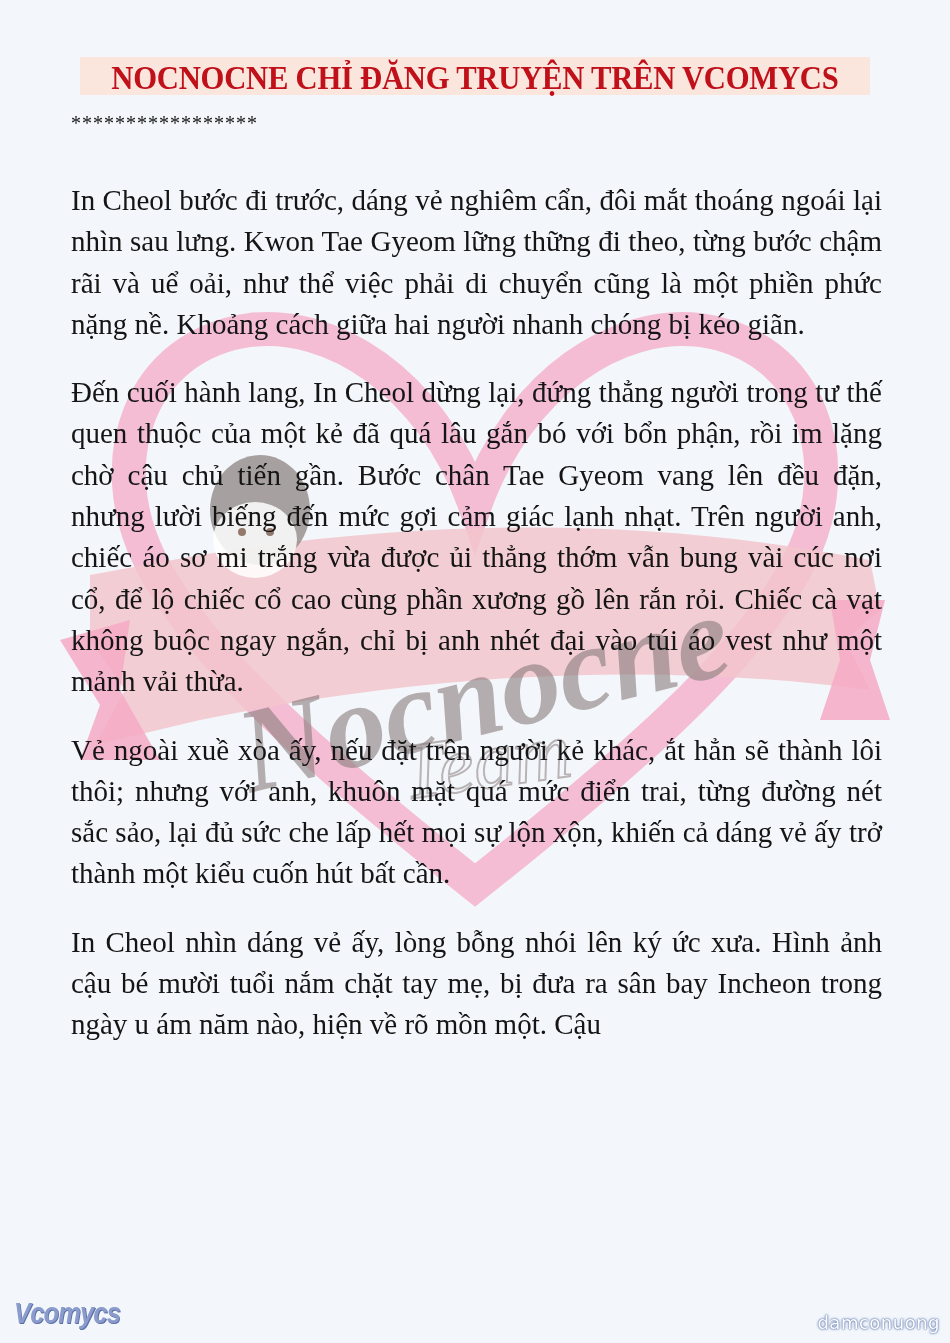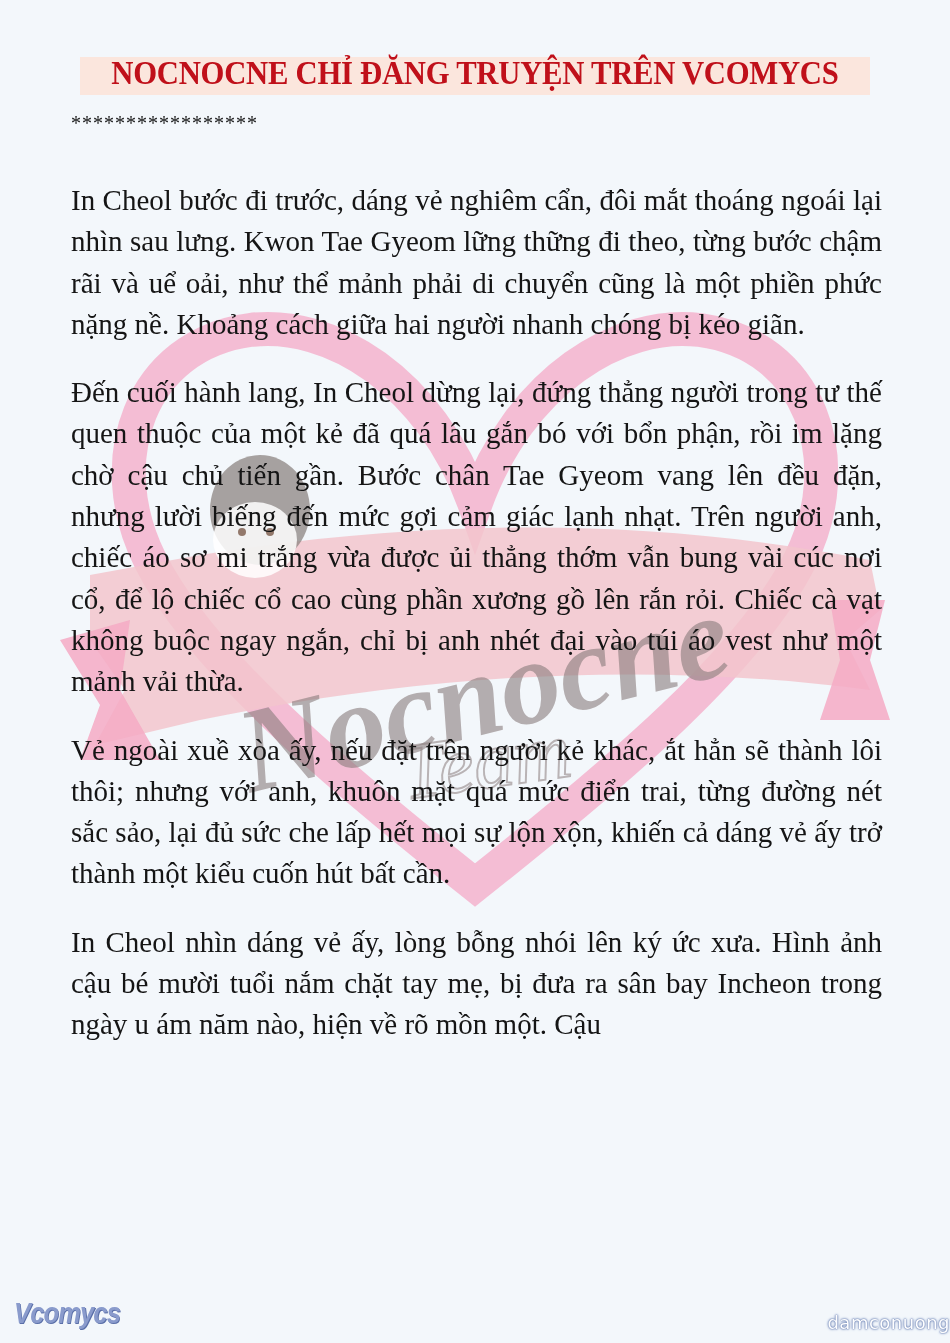--- a/index.html
+++ b/index.html
@@ -6,21 +6,21 @@
     body {
       width:950px; height:1343px; position:relative; overflow:hidden;
       background:#f3f7fb;
       font-family:"Liberation Serif","DejaVu Serif",serif;
       color:#141414;
     }
     .watermark { position:absolute; left:0; top:0; width:950px; height:1343px; pointer-events:none; z-index:0; }
     .banner {
       position:absolute; left:80px; top:57px; width:790px; height:38px;
       background:#fbe6dd; z-index:1;
-      display:flex; align-items:flex-start; justify-content:center;
+      display:flex; align-items:flex-end; justify-content:center;
     }
     .banner span {
       font-family:"Liberation Serif","DejaVu Serif",serif;
       font-weight:bold; color:#c0101a; font-size:33px; letter-spacing:-0.3px;
       transform:scaleX(0.93); white-space:nowrap; line-height:1;
     }
     .content { position:absolute; left:71px; top:113px; width:811px; z-index:2; }
     .para {
       margin:0; font-size:29px; line-height:41.3px; text-align:justify;
       text-align-last:left; color:#151515;
@@ -28,21 +28,21 @@
     .p0 { margin-bottom:28px; }
     .sep { font-size:20px; line-height:20px; letter-spacing:1px; margin:0 0 47px 0; }
     .gap { margin-bottom:27px; }
     .logo-vcomycs {
       position:absolute; left:14px; top:1296px; z-index:2;
       font-family:"Liberation Sans","DejaVu Sans",sans-serif; font-style:italic; font-weight:bold;
       font-size:30px; color:#8a9bcc; letter-spacing:-1px; transform:scaleX(0.85); transform-origin:left;
       text-shadow:1px 1px 0 #5a6fa8;
     }
     .credit {
-      position:absolute; right:0; top:1312px; z-index:2;
+      position:absolute; right:10px; top:1312px; z-index:2;
       font-family:"DejaVu Sans","Liberation Sans",sans-serif; font-size:18px; color:#ffffff;
       text-shadow:0 0 3px #6f86b8, 0 0 2px #6f86b8, 0 0 1px #4a64a0;
       letter-spacing:0.5px;
     }
   </style>
 </head>
 <body>
 
 <svg class="watermark" viewBox="0 0 950 1343" xmlns="http://www.w3.org/2000/svg">
 
@@ -60,20 +60,20 @@
   <text x="230" y="735" font-family="Liberation Serif, serif" font-weight="bold" font-style="italic" font-size="120" fill="#8a7d7d" opacity="0.6" transform="rotate(-14 475 680)">Nocnocne</text>
   <text x="400" y="790" font-family="Liberation Serif, serif" font-style="italic" font-size="80" fill="none" stroke="#8a7d7d" stroke-width="2" opacity="0.55" transform="rotate(-8 470 760)">Team</text>
 </svg>
 
 <div class="banner">
   <span>NOCNOCNE CHỈ ĐĂNG TRUYỆN TRÊN VCOMYCS</span>
 </div>
 
 <div class="content">
   <p class="sep">*****************</p>
-  <p class="para gap">In Cheol bước đi trước, dáng vẻ nghiêm cẩn, đôi mắt thoáng ngoái lại nhìn sau lưng. Kwon Tae Gyeom lững thững đi theo, từng bước chậm rãi và uể oải, như thể mảnh phải di chuyển cũng là một phiền phức nặng nề. Khoảng cách giữa hai người nhanh chóng bị kéo giãn.</p>
+  <p class="para gap">In Cheol bước đi trước, dáng vẻ nghiêm cẩn, đôi mắt thoáng ngoái lại nhìn sau lưng. Kwon Tae Gyeom lững thững đi theo, từng bước chậm rãi và uể oải, như thể việc phải di chuyển cũng là một phiền phức nặng nề. Khoảng cách giữa hai người nhanh chóng bị kéo giãn.</p>
   <p class="para gap">Đến cuối hành lang, In Cheol dừng lại, đứng thẳng người trong tư thế quen thuộc của một kẻ đã quá lâu gắn bó với bổn phận, rồi im lặng chờ cậu chủ tiến gần. Bước chân Tae Gyeom vang lên đều đặn, nhưng lười biếng đến mức gợi cảm giác lạnh nhạt. Trên người anh, chiếc áo sơ mi trắng vừa được ủi thẳng thớm vẫn bung vài cúc nơi cổ, để lộ chiếc cổ cao cùng phần xương gồ lên rắn rỏi. Chiếc cà vạt không buộc ngay ngắn, chỉ bị anh nhét đại vào túi áo vest như một mảnh vải thừa.</p>
   <p class="para gap">Vẻ ngoài xuề xòa ấy, nếu đặt trên người kẻ khác, ắt hẳn sẽ thành lôi thôi; nhưng với anh, khuôn mặt quá mức điển trai, từng đường nét sắc sảo, lại đủ sức che lấp hết mọi sự lộn xộn, khiến cả dáng vẻ ấy trở thành một kiểu cuốn hút bất cần.</p>
   <p class="para">In Cheol nhìn dáng vẻ ấy, lòng bỗng nhói lên ký ức xưa. Hình ảnh cậu bé mười tuổi nắm chặt tay mẹ, bị đưa ra sân bay Incheon trong ngày u ám năm nào, hiện về rõ mồn một. Cậu</p>
 </div>
 
 <div class="logo-vcomycs">Vcomycs</div>
 <div class="credit">damconuong</div>
 
 </body></html>

